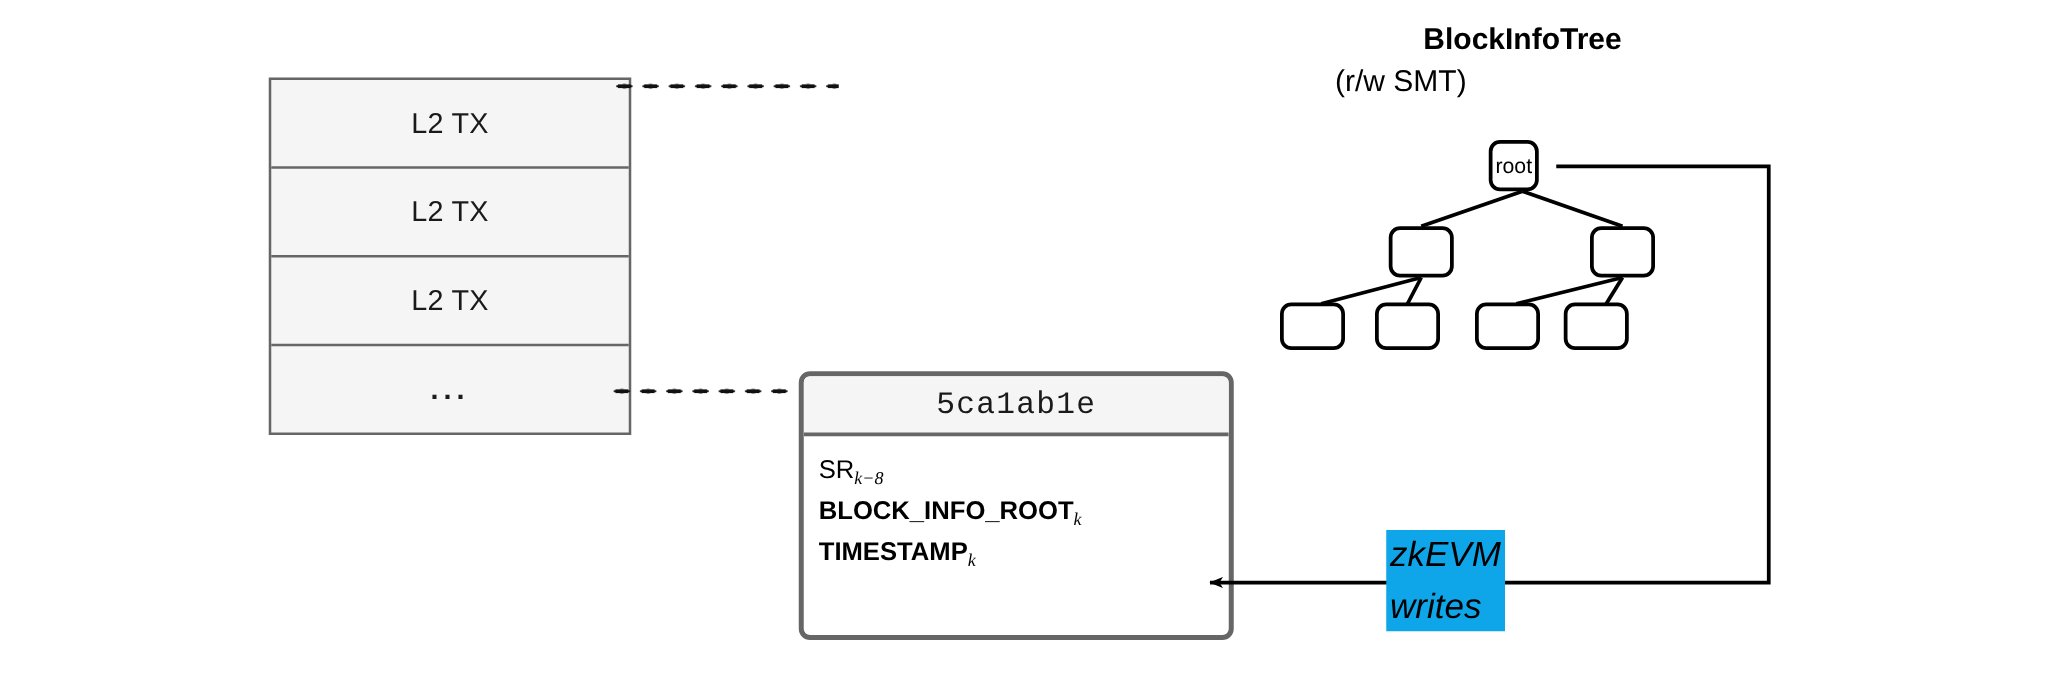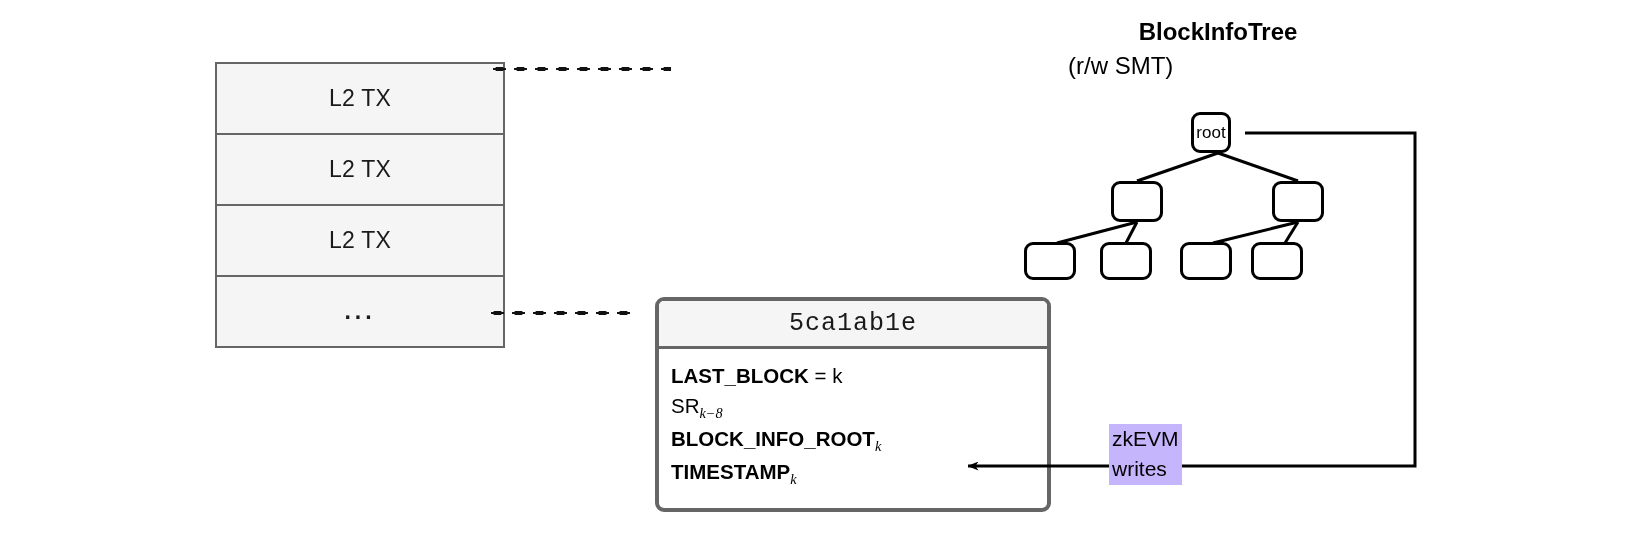--- a/index.html
+++ b/index.html
@@ -55,23 +55,23 @@
     background-size: 21px 6px;
     background-repeat: repeat-x;
     background-position: 0 50%;
   }
   #dots-top  { left: 489px; top: 66px;  width: 182px; }
   #dots-bot  { left: 487px; top: 310px; width: 148px; }
 
   
   .block-box {
     position: absolute;
-    left: 655px;
+    left: 639px;
     top: 297px;
-    width: 396px;
+    width: 348px;
     height: 215px;
     box-sizing: border-box;
     border: 4px solid #666666;
     border-radius: 9px;
     background: #ffffff;
     overflow: hidden;
   }
   .block-header {
     height: 48px;
     background: #f5f5f5;
@@ -143,48 +143,46 @@
   #node-l2   { left: 1180px; top: 242px; width: 52px;  height: 38px; }
   #node-l3   { left: 1251px; top: 242px; width: 52px;  height: 38px; }
 
   .edges { position: absolute; left: 0; top: 0; width: 1638px; height: 546px; pointer-events: none; }
 
   
   .zkevm-label {
     position: absolute;
     left: 1109px;
     top: 424px;
-    font-size: 21px;
+    font-size: 28px;
     color: #000000;
     line-height: 1.45;
-    background: #c4b5fd;
+    background: #0ea5e9;
     padding: 0 3px;
+    font-style: italic;
   }
 </style>
 </head>
 <body>
 
 <div id="canvas">
 
   <div class="tx-stack">
     <div class="tx-row">L2 TX</div>
     <div class="tx-row">L2 TX</div>
     <div class="tx-row">L2 TX</div>
     <div class="tx-row ellipsis">...</div>
   </div>
 
   <div class="dots" id="dots-top"></div>
   <div class="dots" id="dots-bot"></div>
 
   <div class="block-box">
     <div class="block-header">5ca1ab1e</div>
     <div class="block-fields">
-      <div class="field">
-        <span class="k">LAST_BLOCK</span><span class="plain"> = k</span>
-      </div>
       <div class="field">
         <span class="plain">SR</span><span class="sub">k−8</span>
       </div>
       <div class="field">
         <span class="k">BLOCK_INFO_ROOT</span><span class="sub">k</span>
       </div>
       <div class="field">
         <span class="k">TIMESTAMP</span><span class="sub">k</span>
       </div>
     </div>

